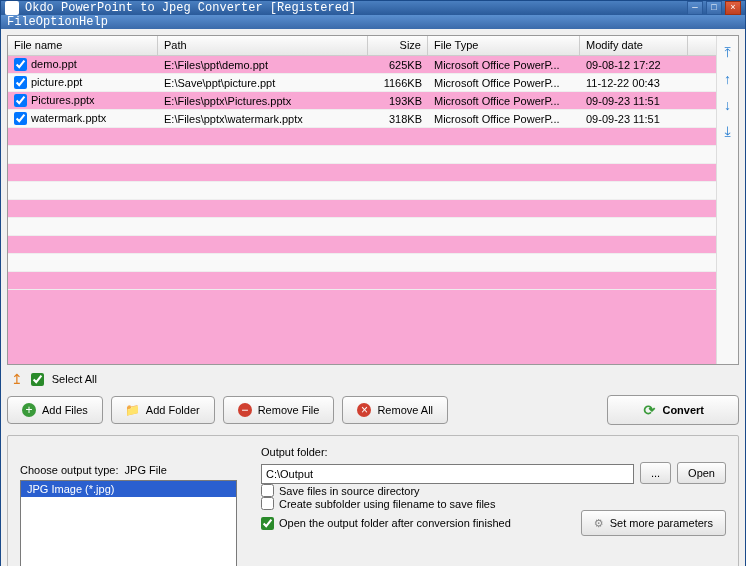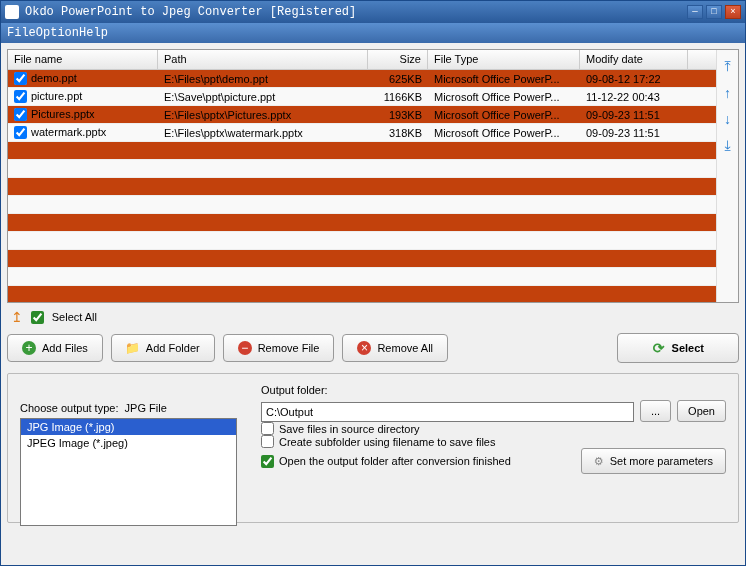--- a/index.html
+++ b/index.html
@@ -7,21 +7,21 @@
 .window { width: 746px; height: 566px; border: 1px solid #1a4a8a; background: #f0f0f0; display: flex; flex-direction: column; }
 .titlebar { background: linear-gradient(#4a7fc0, #2a5a9a); color: #fff; height: 22px; display: flex; align-items: center; padding: 0 4px; font-size: 12px; font-family: 'Courier New', monospace; }
 .titlebar-icon { width: 14px; height: 14px; background: #fff; border-radius: 2px; margin-right: 6px; display: inline-flex; align-items: center; justify-content: center; }
 .title-text { flex: 1; }
 .win-controls { display: flex; gap: 3px; }
 .win-btn { width: 16px; height: 14px; background: linear-gradient(#5a8fd0, #3a6aaa); border: 1px solid #2a5a9a; color: #fff; font-size: 9px; display: flex; align-items: center; justify-content: center; cursor: pointer; }
 .win-btn.close { background: linear-gradient(#e06040, #c04020); border-color: #a03010; }
 .menubar { background: linear-gradient(#5a8fd0, #3a6aaa); color: #fff; height: 20px; display: flex; align-items: center; padding: 0 6px; font-size: 12px; font-family: 'Courier New', monospace; }
 .menu-item { cursor: pointer; }
 .content { flex: 1; background: #f0f0f0; padding: 6px 6px 6px 6px; display: flex; flex-direction: column; }
-.file-area { border: 1px solid #999; background: #c2410c; display: flex; height: 254px; }
+.file-area { border: 1px solid #999; background: #f9a8d4; display: flex; height: 330px; }
 .grid-wrap { flex: 1; overflow: hidden; }
 .grid-header { display: flex; background: linear-gradient(#fdfdfd, #e8e8e8); border-bottom: 1px solid #ccc; height: 20px; }
 .gh { border-right: 1px solid #ccc; padding: 3px 6px; font-size: 11px; }
 .col-name { width: 150px; }
 .col-path { width: 210px; }
 .col-size { width: 60px; text-align: right; }
 .col-type { width: 152px; }
 .col-date { width: 108px; }
 .grid-body { }
 .row { display: flex; height: 18px; align-items: center; border-bottom: 1px solid #eee; }
@@ -210,32 +210,31 @@
         <span class="ic ic-remove">−</span>
         <span>Remove File</span>
       </div>
       <div class="btn">
         <span class="ic ic-remove">×</span>
         <span>Remove All</span>
       </div>
       <div class="spacer"></div>
       <div class="btn btn-big">
         <span class="ic ic-convert">⟳</span>
-        <span>Select</span>
+        <span>Convert</span>
       </div>
     </div>
 
     <div class="bottom-panel">
       <div class="out-left">
         <div class="out-label">
           <span>Choose output type:</span>&nbsp;&nbsp;<span>JPG File</span>
         </div>
         <div class="listbox" id="type-list">
             <div class="listitem sel">JPG Image (*.jpg)</div>
-            <div class="listitem">JPEG Image (*.jpeg)</div>
           </div>
       </div>
       <div class="out-right">
         <div class="out-label">Output folder:</div>
         <div class="folder-row">
           <input class="folder-input" value="C:\Output" style="">
           <button class="small-btn">...</button>
           <button class="small-btn">Open</button>
         </div>
         <label class="chk-row">

